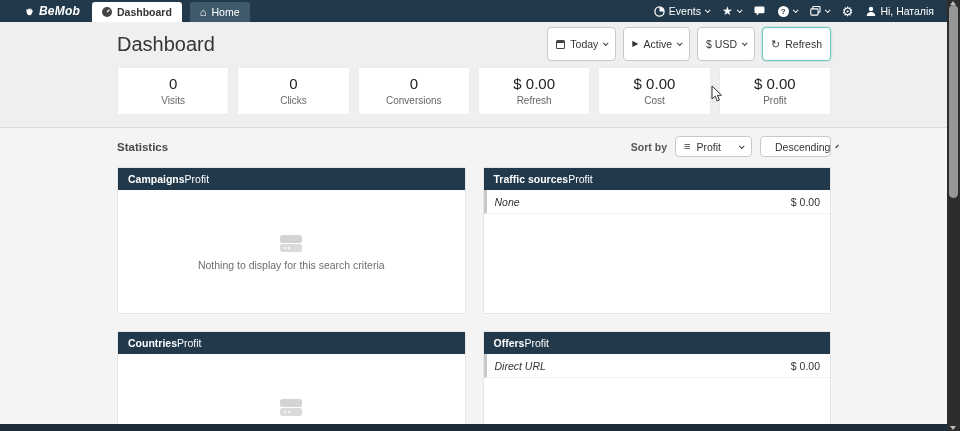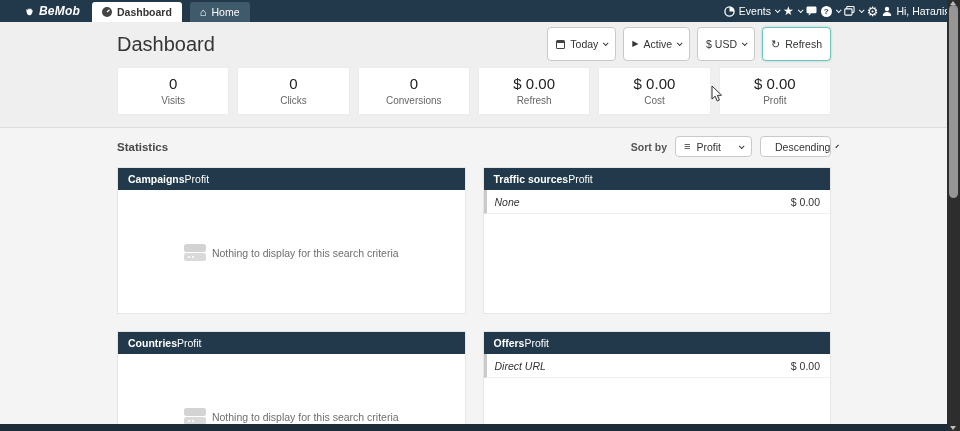--- a/index.html
+++ b/index.html
@@ -11,21 +11,21 @@
     color:#333;
   }
   
   .navbar{ height:22px; background:#21394a; display:flex; align-items:stretch; color:#fff; }
   .brand{ display:flex; align-items:center; gap:4px; padding:0 12px 0 24px; font-size:12px; font-weight:bold; font-style:italic; letter-spacing:.2px; }
   .brand svg{ display:block; }
   .tabs{ display:flex; align-items:flex-end; gap:8px; }
   .tab{ display:flex; align-items:center; gap:5px; font-size:10.5px; height:20px; padding:0 10px; border-radius:3px 3px 0 0; cursor:default; }
   .tab.active{ background:#fff; color:#333; font-weight:bold; }
   .tab.inactive{ background:#3f5a6b; color:#fff; }
-  .nav-right{ margin-left:auto; display:flex; align-items:center; gap:4px; padding-right:10px; font-size:10.5px;text-align:center; }
+  .nav-right{ margin-left:auto; display:flex; align-items:center; gap:13px; padding-right:26px; font-size:10.5px;text-align:center; }
   .nav-item{ display:flex; align-items:center; gap:4px; }
   .chev{ width:4px; height:4px; border-right:1.2px solid currentColor; border-bottom:1.2px solid currentColor; transform:rotate(45deg) translateY(-1px); display:inline-block; }
   .glyph{ font-style:normal; font-size:11px; line-height:1; }
   .help-circle{ width:11px; height:11px; border-radius:50%; background:#fff; color:#21394a; font-size:8px; font-weight:bold; display:inline-flex; align-items:center; justify-content:center; }
   
   .top-zone{ background:#efeff0; border-bottom:1px solid #dcdcdc; padding:8px 0 12px; }
   .bottom-zone{ background:#f5f4f5; padding-top:8px; height:313px; }
   .container{ width:714px; margin-left:117px; }
   
   .title-row{ display:flex; justify-content:space-between; align-items:center; height:28px; }
@@ -51,21 +51,21 @@
   .select.dir{ width:71px;justify-content:space-between; }
   
   .panel-grid{ display:grid; grid-template-columns:1fr 1fr; column-gap:17px; row-gap:17px; margin-top:10px; }
   .panel{ background:#fff; border:1px solid #e6e6e6; height:147px; overflow:hidden; }
   .panel-header{ background:#21394a; color:#fff; height:22px; display:flex; align-items:center; padding:0 10px; font-size:10.5px; }
   .panel-title{ font-weight:bold; }
   .panel-body{ height:125px; display:flex; flex-direction:column; }
   .panel-row{ height:24px; display:flex; justify-content:space-between; align-items:center; padding:0 10px 0 8px; border-left:3px solid #c9c9c9; border-bottom:1px solid #f0f0f0; font-size:10.5px; }
   .row-name{ font-style:italic; color:#333; }
   .row-value{ color:#333; }
-  .empty-state{ flex:1; display:flex; flex-direction:row; align-items:center; justify-content:center; gap:6px; }
+  .empty-state{ flex:1; display:flex; flex-direction:column; align-items:center; justify-content:center; gap:6px; }
   .db-icon .bar{ width:22px; height:8px; background:#d3d3d3; border-radius:2.5px; margin:0 auto 1px; }
   .db-icon .bar.b2{ background:#dadada; position:relative; }
   .db-icon .bar.b2::after{ content:""; position:absolute; left:4px; top:3px; width:2px; height:2px; background:#fff; border-radius:50%; box-shadow:4px 0 0 #fff; }
   .empty-text{ font-size:10.5px; color:#6e6e6e; }
   
   .footer-bar{ position:absolute; left:0; right:0; bottom:0; height:7px; background:#1c2c38; }
   .scrollbar{ position:absolute; top:0; right:0; width:13px; height:431px; background:#2d2d2d; z-index:50; }
   .sb-thumb{ position:absolute; top:5px; left:2px; width:9px; height:193px; background:#969696; border-radius:5px; }
   .sb-up{ position:absolute; top:1px; left:3px; width:0; height:0; border-left:3.5px solid transparent; border-right:3.5px solid transparent; border-bottom:4px solid #bdbdbd; }
   .sb-down{ position:absolute; bottom:1px; left:3px; width:0; height:0; border-left:3.5px solid transparent; border-right:3.5px solid transparent; border-top:4px solid #bdbdbd; }

